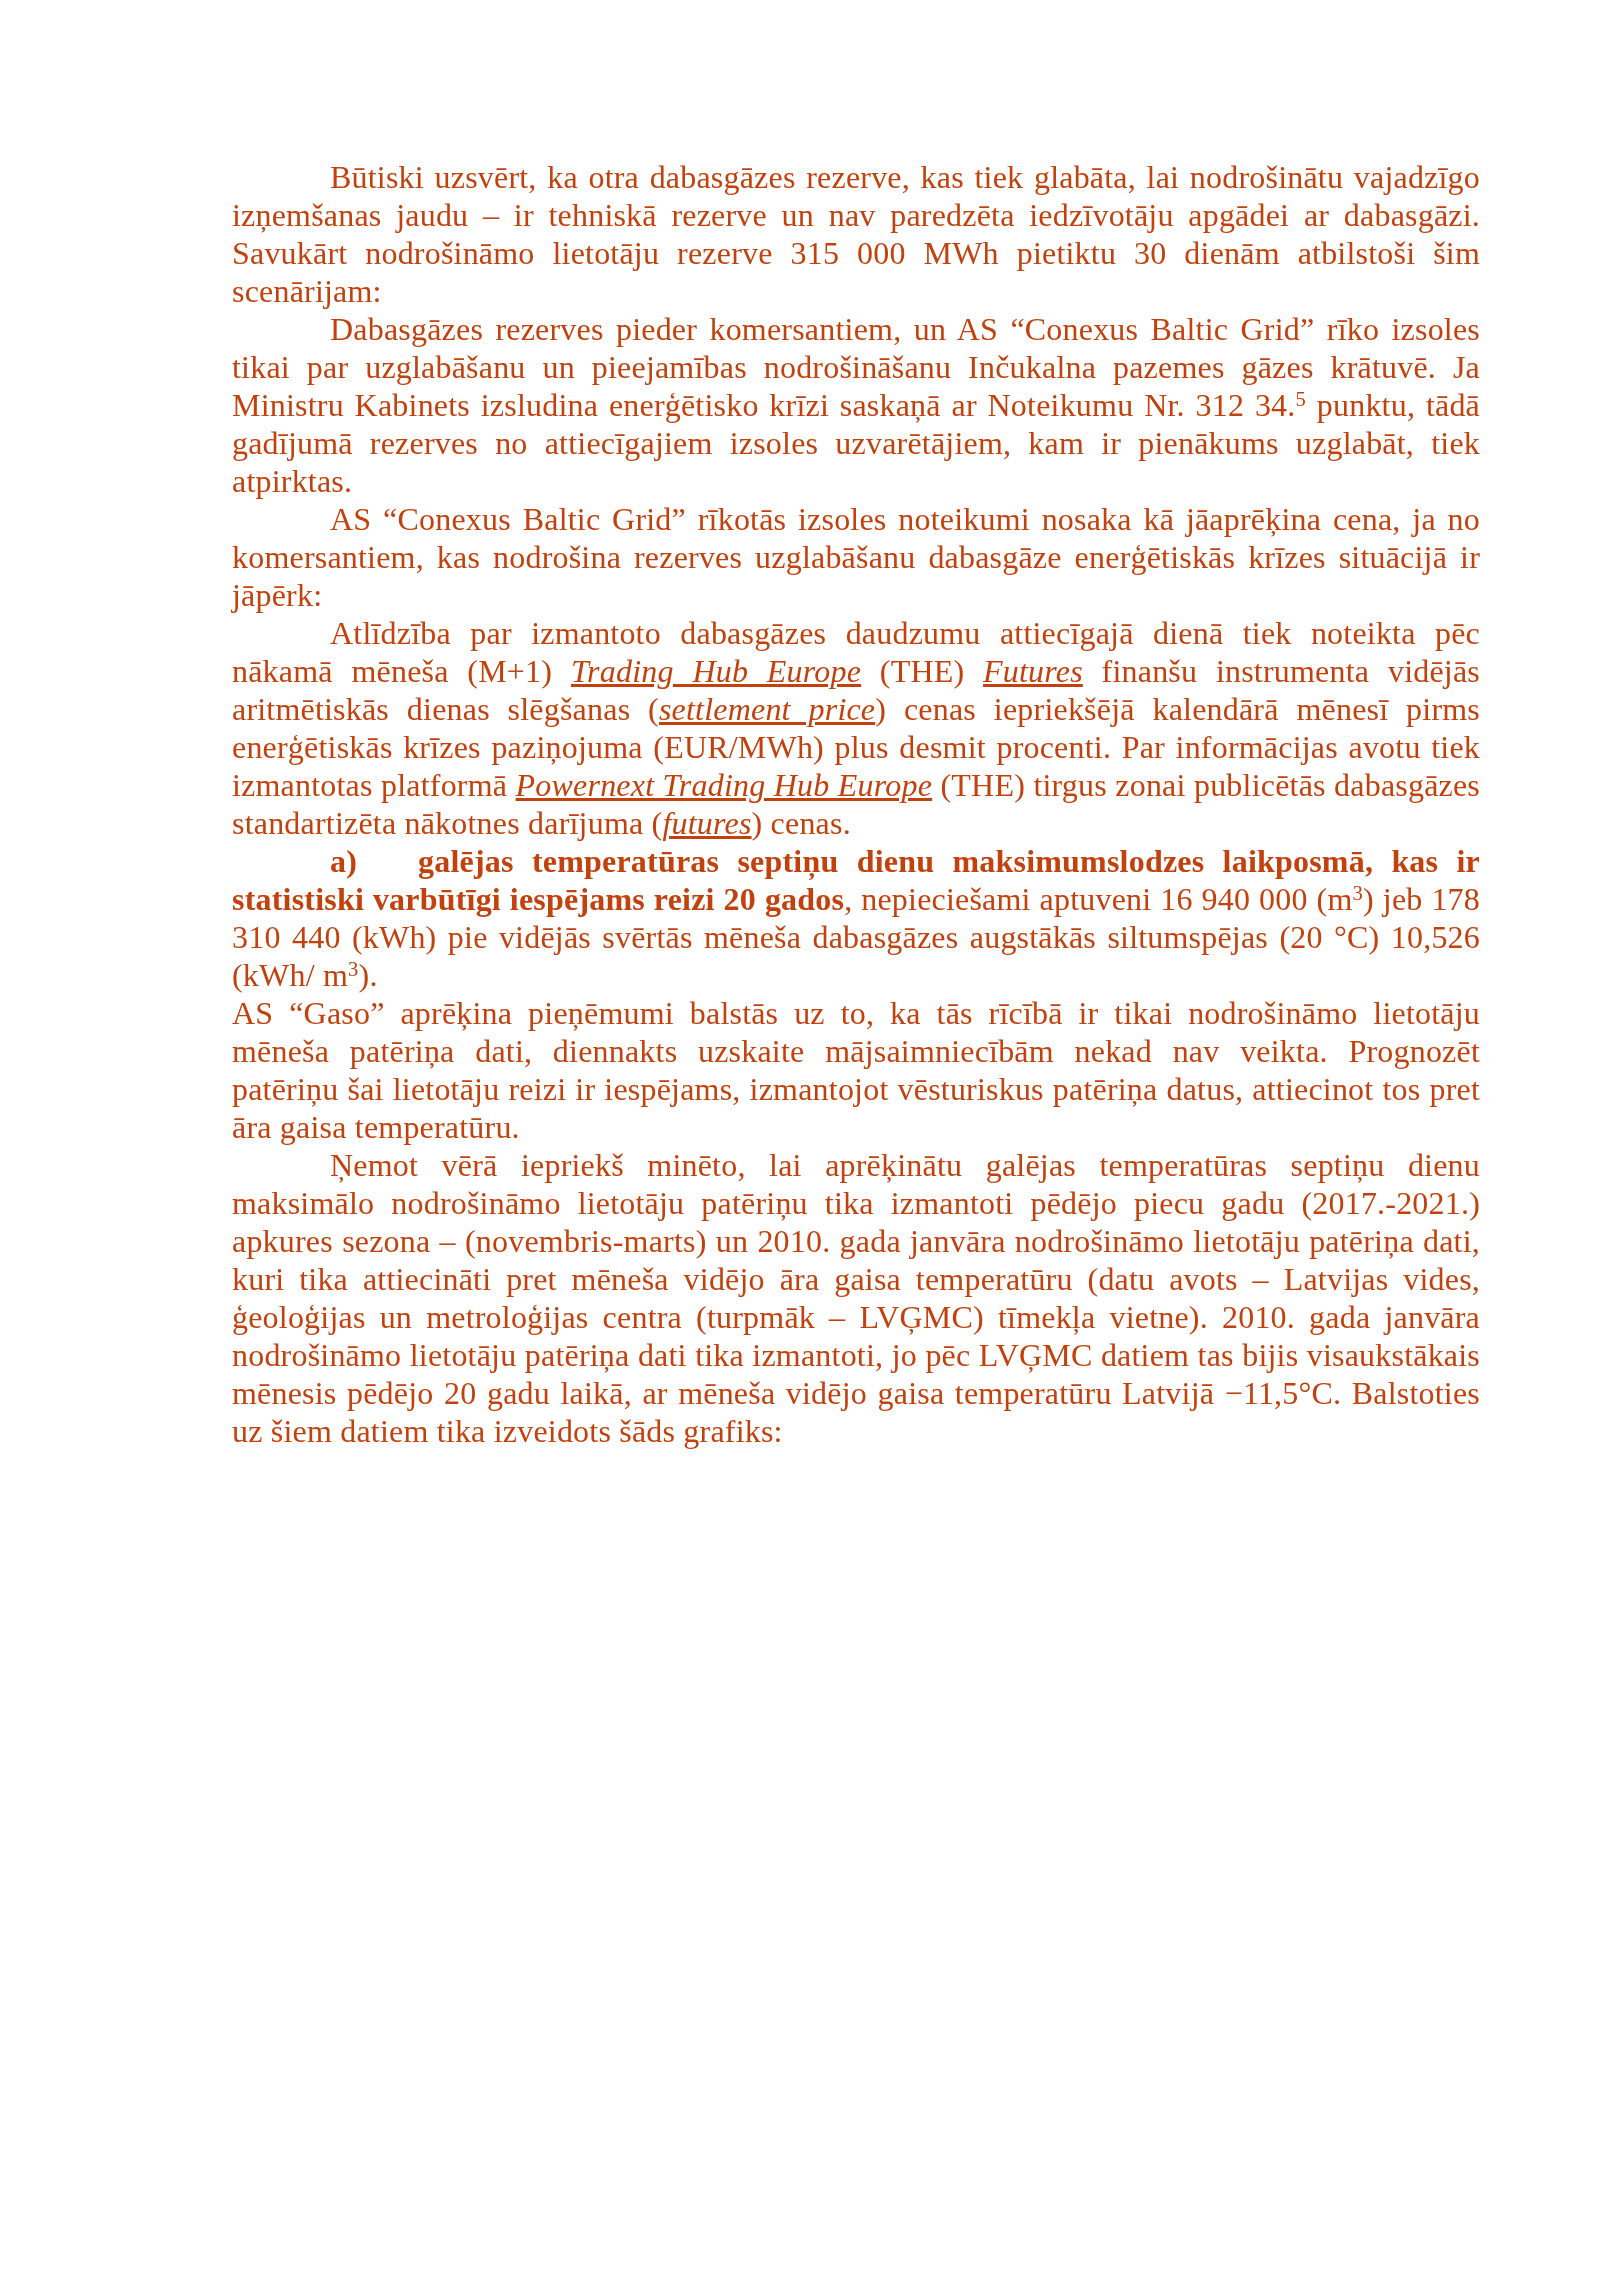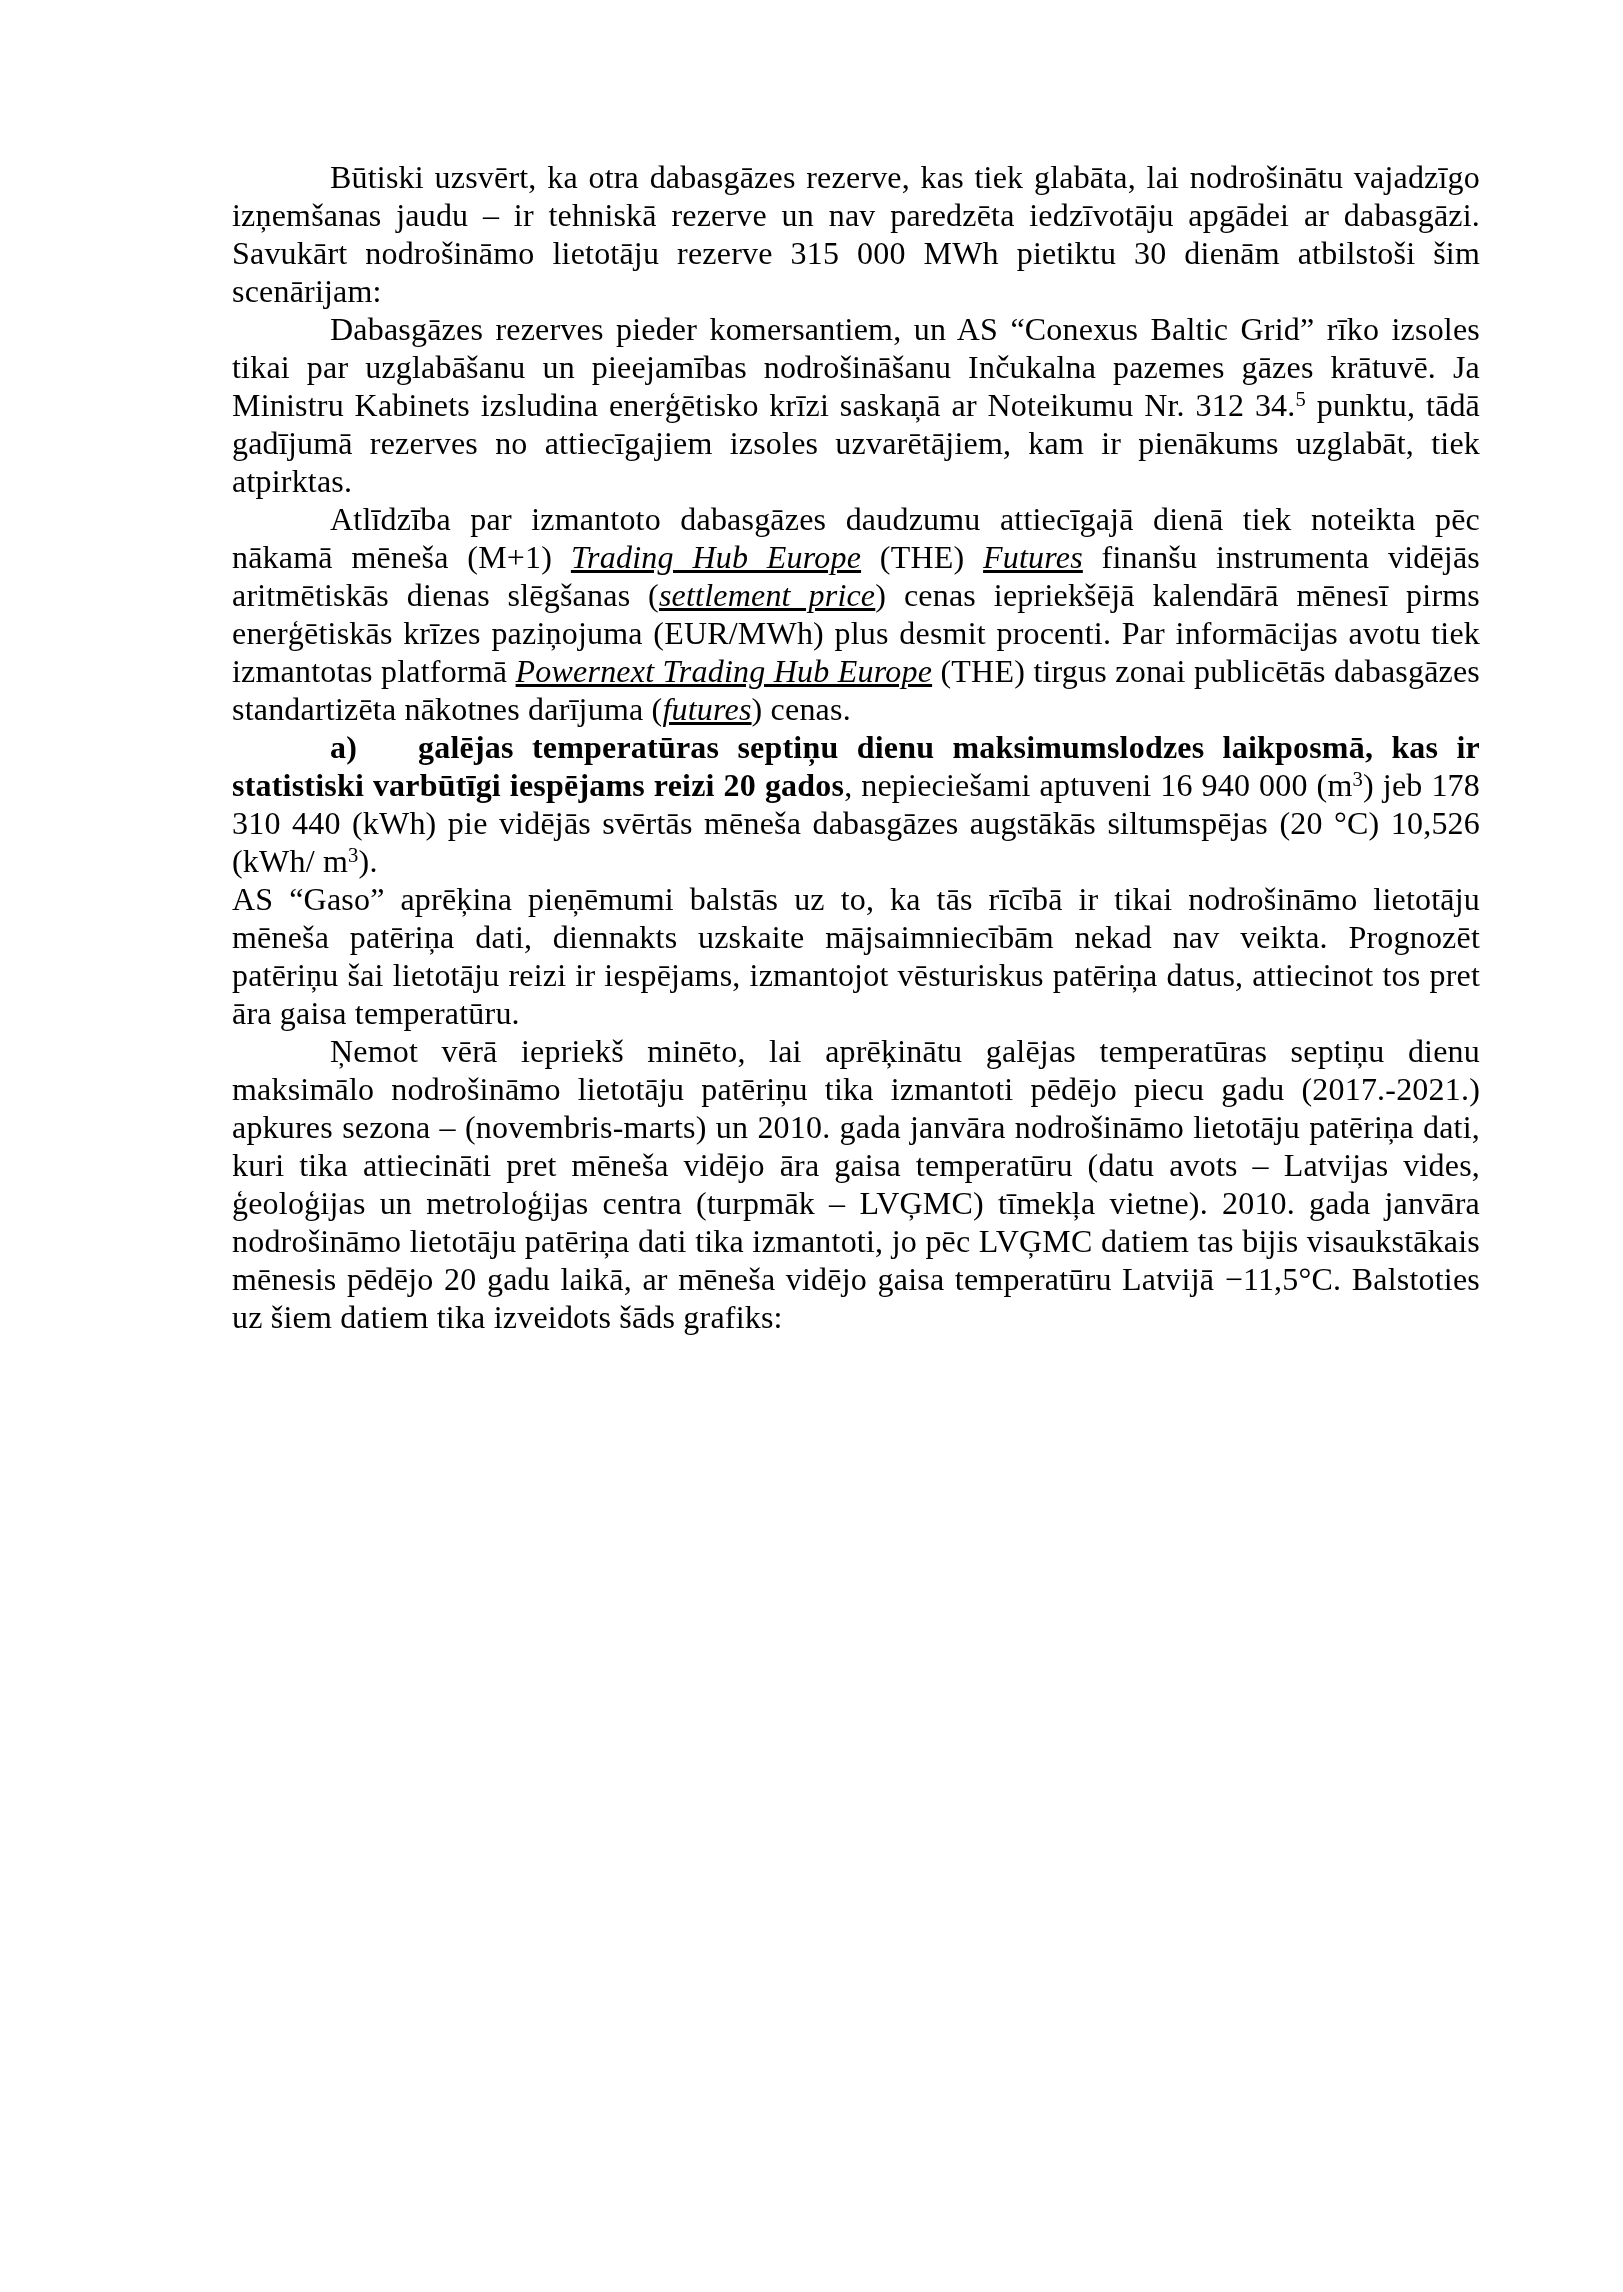--- a/index.html
+++ b/index.html
@@ -9,21 +9,21 @@
   }
   .page {
     position: relative;
     width: 1623px;
     height: 1625px;
     background: #ffffff;
     box-sizing: border-box;
     padding: 158px 143px 0 232px;
     font-family: "Liberation Serif", "DejaVu Serif", serif;
     font-size: 32px;
-    color: #000000;
+    color: #c2410c;
     overflow: hidden;
   }
   .para {
     margin: 0;
     text-align: justify;
     line-height: 38px;
     letter-spacing: 0.2px;
   }
   .para.indent { text-indent: 98px; }
   .bold { font-weight: bold; }
@@ -39,19 +39,20 @@
     width: 61px;
   }
 </style>
 </head>
 <body>
 
 <div class="page">
   <div>
       <p class="para indent"><span>Būtiski uzsvērt, ka otra dabasgāzes rezerve, kas tiek glabāta, lai nodrošinātu vajadzīgo izņemšanas jaudu – ir tehniskā rezerve un nav paredzēta iedzīvotāju apgādei ar dabasgāzi. Savukārt nodrošināmo lietotāju rezerve 315 000 MWh pietiktu 30 dienām atbilstoši šim scenārijam:</span></p>
       <p class="para indent"><span>Dabasgāzes rezerves pieder komersantiem, un AS “Conexus Baltic Grid” rīko izsoles tikai par uzglabāšanu un pieejamības nodrošināšanu Inčukalna pazemes gāzes krātuvē. Ja Ministru Kabinets izsludina enerģētisko krīzi saskaņā ar Noteikumu Nr. 312 34.</span><span class="sup">5</span><span> punktu, tādā gadījumā rezerves no attiecīgajiem izsoles uzvarētājiem, kam ir pienākums uzglabāt, tiek atpirktas.</span></p>
+      <p class="para indent"><span>AS “Conexus Baltic Grid” rīkotās izsoles noteikumi nosaka kā jāaprēķina cena, ja no komersantiem, kas nodrošina rezerves uzglabāšanu dabasgāze enerģētiskās krīzes situācijā ir jāpērk:</span></p>
       <p class="para indent"><span>Atlīdzība par izmantoto dabasgāzes daudzumu attiecīgajā dienā tiek noteikta pēc nākamā mēneša (M+1) </span><span class="italic">Trading Hub Europe</span><span> (THE) </span><span class="italic">Futures</span><span> finanšu instrumenta vidējās aritmētiskās dienas slēgšanas (</span><span class="italic">settlement price</span><span>) cenas iepriekšējā kalendārā mēnesī pirms enerģētiskās krīzes paziņojuma (EUR/MWh) plus desmit procenti. Par informācijas avotu tiek izmantotas platformā </span><span class="italic">Powernext Trading Hub Europe</span><span> (THE) tirgus zonai publicētās dabasgāzes standartizēta nākotnes darījuma (</span><span class="italic">futures</span><span>) cenas.</span></p>
       <p class="para indent"><span class="bold">a)</span><span class="tab-gap"></span><span class="bold">galējas temperatūras septiņu dienu maksimumslodzes laikposmā, kas ir statistiski varbūtīgi iespējams reizi 20 gados</span><span>, nepieciešami aptuveni 16 940 000 (m</span><span class="sup">3</span><span>) jeb 178 310 440 (kWh) pie vidējās svērtās mēneša dabasgāzes augstākās siltumspējas (20 °C) 10,526 (kWh/ m</span><span class="sup">3</span><span>).</span></p>
       <p class="para"><span>AS “Gaso” aprēķina pieņēmumi balstās uz to, ka tās rīcībā ir tikai nodrošināmo lietotāju mēneša patēriņa dati, diennakts uzskaite mājsaimniecībām nekad nav veikta. Prognozēt patēriņu šai lietotāju reizi ir iespējams, izmantojot vēsturiskus patēriņa datus, attiecinot tos pret āra gaisa temperatūru.</span></p>
       <p class="para indent"><span>Ņemot vērā iepriekš minēto, lai aprēķinātu galējas temperatūras septiņu dienu maksimālo nodrošināmo lietotāju patēriņu tika izmantoti pēdējo piecu gadu (2017.-2021.) apkures sezona – (novembris-marts) un 2010. gada janvāra nodrošināmo lietotāju patēriņa dati, kuri tika attiecināti pret mēneša vidējo āra gaisa temperatūru (datu avots – Latvijas vides, ģeoloģijas un metroloģijas centra (turpmāk – LVĢMC) tīmekļa vietne). 2010. gada janvāra nodrošināmo lietotāju patēriņa dati tika izmantoti, jo pēc LVĢMC datiem tas bijis visaukstākais mēnesis pēdējo 20 gadu laikā, ar mēneša vidējo gaisa temperatūru Latvijā −11,5°C. Balstoties uz šiem datiem tika izveidots šāds grafiks:</span></p>
     </div>
 </div>
 
 
 </body></html>

